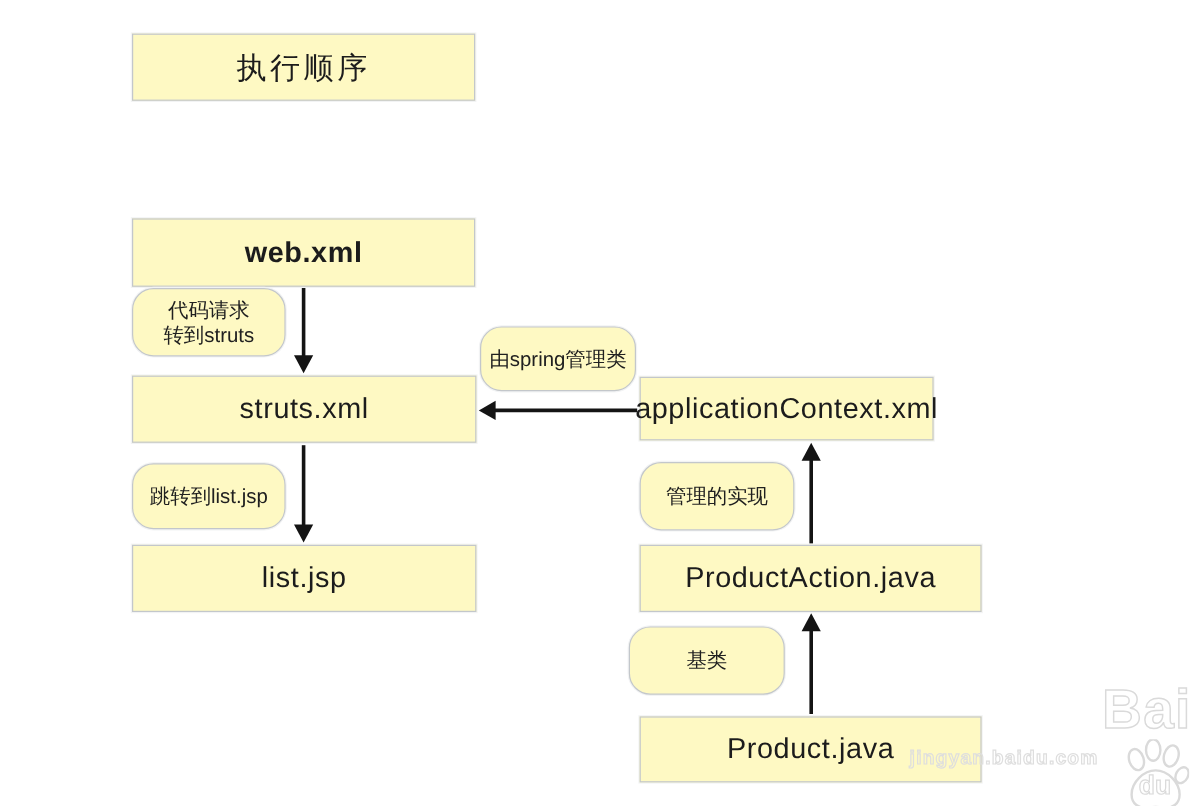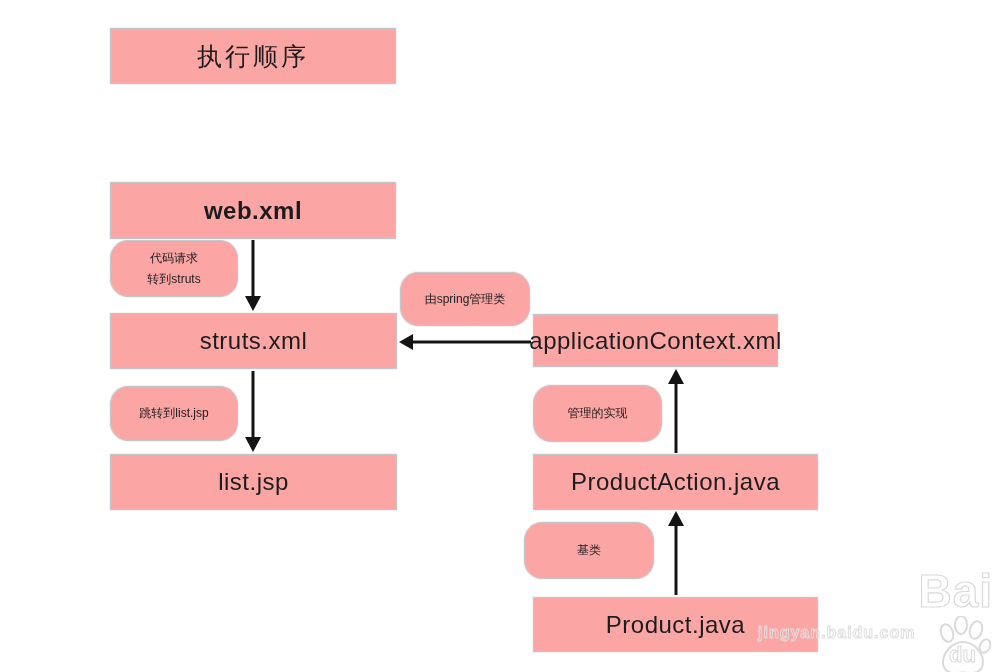--- a/index.html
+++ b/index.html
@@ -9,35 +9,35 @@
   .canvas {
     position: relative;
     width: 1000px;
     height: 672px;
     background: #ffffff;
     overflow: hidden;
   }
 
   .box {
     position: absolute;
-    background: #fca5a5;
+    background: #fef9c3;
     border: 1px solid #c3c7cb;
     box-shadow: 0 0 0 1px #f2f3f4;
     display: flex;
     align-items: center;
     justify-content: center;
     color: #1c1c1c;
     white-space: nowrap;
   }
 
   .node { font-size: 24px; letter-spacing: 0.5px; }
   .title-box { font-size: 25px; letter-spacing: 3px; }
 
   .edge-label {
-    font-size: 12px;
+    font-size: 17px;
     color: #202020;
     flex-direction: column;
     line-height: 21px;
     border-radius: 18px;
   }
 
   
   .b-title   { left: 110px; top: 28px;  width: 286px; height: 56px; }
   .b-web     { left: 110px; top: 182px; width: 286px; height: 57px; font-weight: bold; }
   .b-struts  { left: 110px; top: 313px; width: 287px; height: 56px; }

